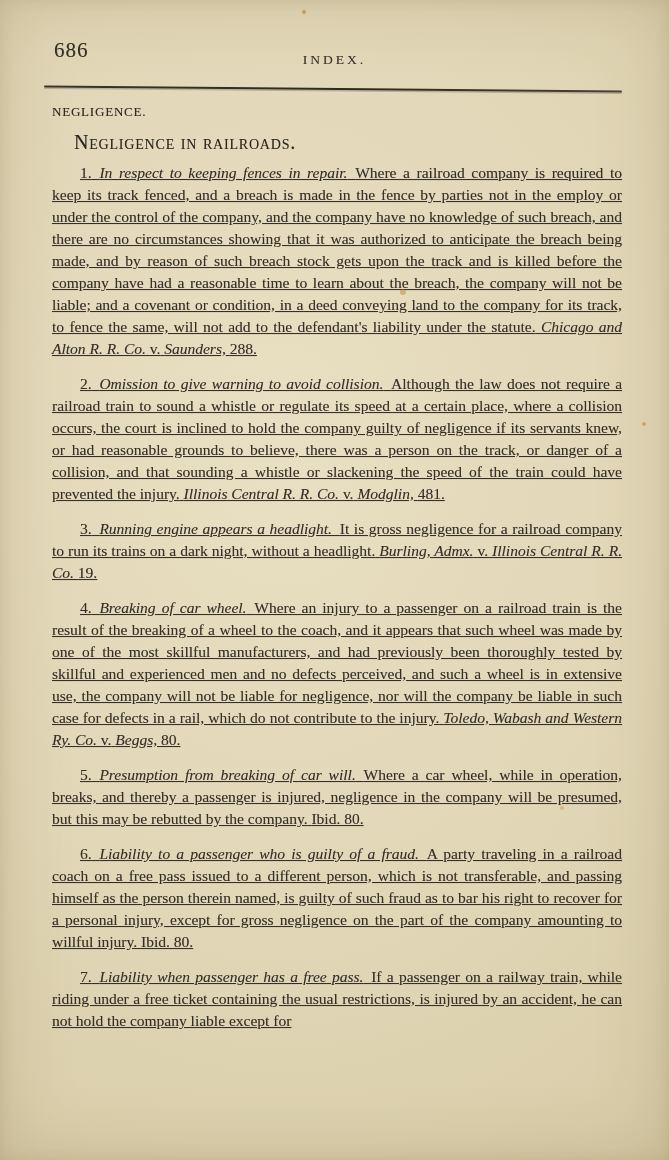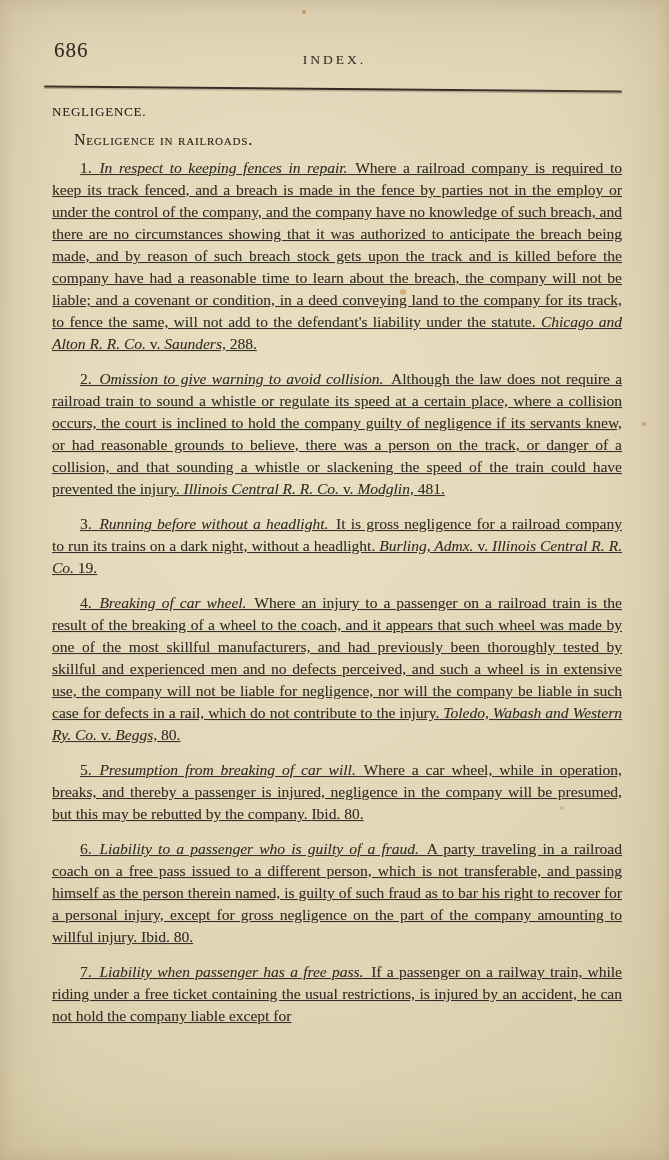--- a/index.html
+++ b/index.html
@@ -60,21 +60,21 @@
     box-shadow: 0 1.5px 0 rgba(58, 50, 40, 0.25);
   }
   .section-heading {
     margin: 7px 0 0 52px;
     font-size: 13px;
     letter-spacing: 0.8px;
     color: #2d2720;
   }
   .subsection-heading {
     margin: 11px 0 0 74px;
-    font-size: 16px;
+    font-size: 20px;
     font-variant: small-caps;
     letter-spacing: 0.8px;
     color: #2d2720;
   }
   .entries { margin: 8px 47px 0 52px; }
   p.entry {
     margin: 0 0 13px 0;
     text-align: justify;
     text-indent: 28px;
     font-size: 15.5px;
@@ -95,19 +95,19 @@
     <div class="running-title">INDEX.</div>
     <div class="rule"></div>
   </div>
 
   <div class="section-heading">NEGLIGENCE.</div>
   <div class="subsection-heading">Negligence in railroads.</div>
 
   <div class="entries">
       <p class="entry"><span class="num">1.</span> <span class="it">In respect to keeping fences in repair.</span> <span>Where a railroad company is required to keep its track fenced, and a breach is made in the fence by parties not in the employ or under the control of the company, and the company have no knowledge of such breach, and there are no circumstances showing that it was authorized to anticipate the breach being made, and by reason of such breach stock gets upon the track and is killed before the company have had a reasonable time to learn about the breach, the company will not be liable; and a covenant or condition, in a deed conveying land to the company for its track, to fence the same, will not add to the defendant's liability under the statute.</span> <span class="it">Chicago and Alton R. R. Co.</span> <span>v.</span> <span class="it">Saunders,</span> <span>288.</span></p>
       <p class="entry"><span class="num">2.</span> <span class="it">Omission to give warning to avoid collision.</span> <span>Although the law does not require a railroad train to sound a whistle or regulate its speed at a certain place, where a collision occurs, the court is inclined to hold the company guilty of negligence if its servants knew, or had reasonable grounds to believe, there was a person on the track, or danger of a collision, and that sounding a whistle or slackening the speed of the train could have prevented the injury.</span> <span class="it">Illinois Central R. R. Co.</span> <span>v.</span> <span class="it">Modglin,</span> <span>481.</span></p>
-      <p class="entry"><span class="num">3.</span> <span class="it">Running before without a headlight.</span> <span>It is gross negligence for a railroad company to run its trains on a dark night, without a headlight.</span> <span class="it">Burling, Admx.</span> <span>v.</span> <span class="it">Illinois Central R. R. Co.</span> <span>19.</span></p>
+      <p class="entry"><span class="num">3.</span> <span class="it">Running engine appears a headlight.</span> <span>It is gross negligence for a railroad company to run its trains on a dark night, without a headlight.</span> <span class="it">Burling, Admx.</span> <span>v.</span> <span class="it">Illinois Central R. R. Co.</span> <span>19.</span></p>
       <p class="entry"><span class="num">4.</span> <span class="it">Breaking of car wheel.</span> <span>Where an injury to a passenger on a railroad train is the result of the breaking of a wheel to the coach, and it appears that such wheel was made by one of the most skillful manufacturers, and had previously been thoroughly tested by skillful and experienced men and no defects perceived, and such a wheel is in extensive use, the company will not be liable for negligence, nor will the company be liable in such case for defects in a rail, which do not contribute to the injury.</span> <span class="it">Toledo, Wabash and Western Ry. Co.</span> <span>v.</span> <span class="it">Beggs,</span> <span>80.</span></p>
       <p class="entry"><span class="num">5.</span> <span class="it">Presumption from breaking of car will.</span> <span>Where a car wheel, while in operation, breaks, and thereby a passenger is injured, negligence in the company will be presumed, but this may be rebutted by the company.</span> <span>Ibid. 80.</span></p>
       <p class="entry"><span class="num">6.</span> <span class="it">Liability to a passenger who is guilty of a fraud.</span> <span>A party traveling in a railroad coach on a free pass issued to a different person, which is not transferable, and passing himself as the person therein named, is guilty of such fraud as to bar his right to recover for a personal injury, except for gross negligence on the part of the company amounting to willful injury.</span> <span>Ibid. 80.</span></p>
       <p class="entry"><span class="num">7.</span> <span class="it">Liability when passenger has a free pass.</span> <span>If a passenger on a railway train, while riding under a free ticket containing the usual restrictions, is injured by an accident, he can not hold the company liable except for</span></p>
     </div>
 </div>
 
 </body></html>

